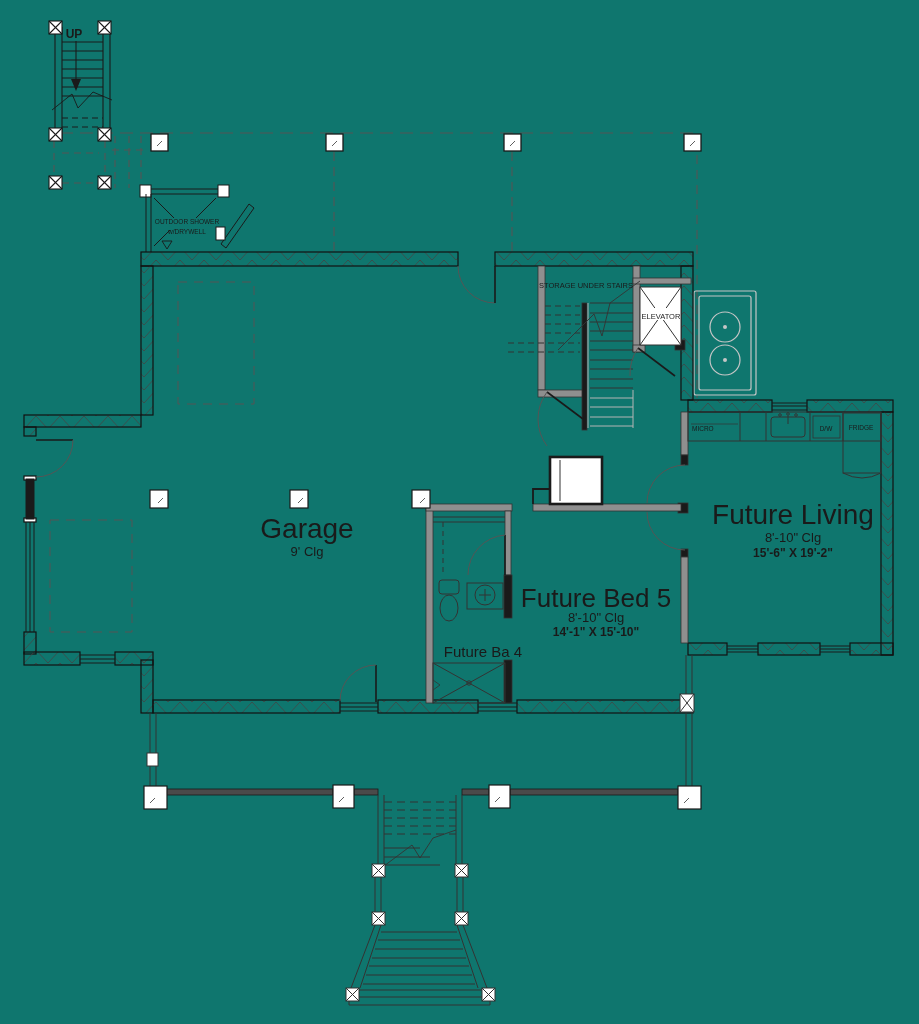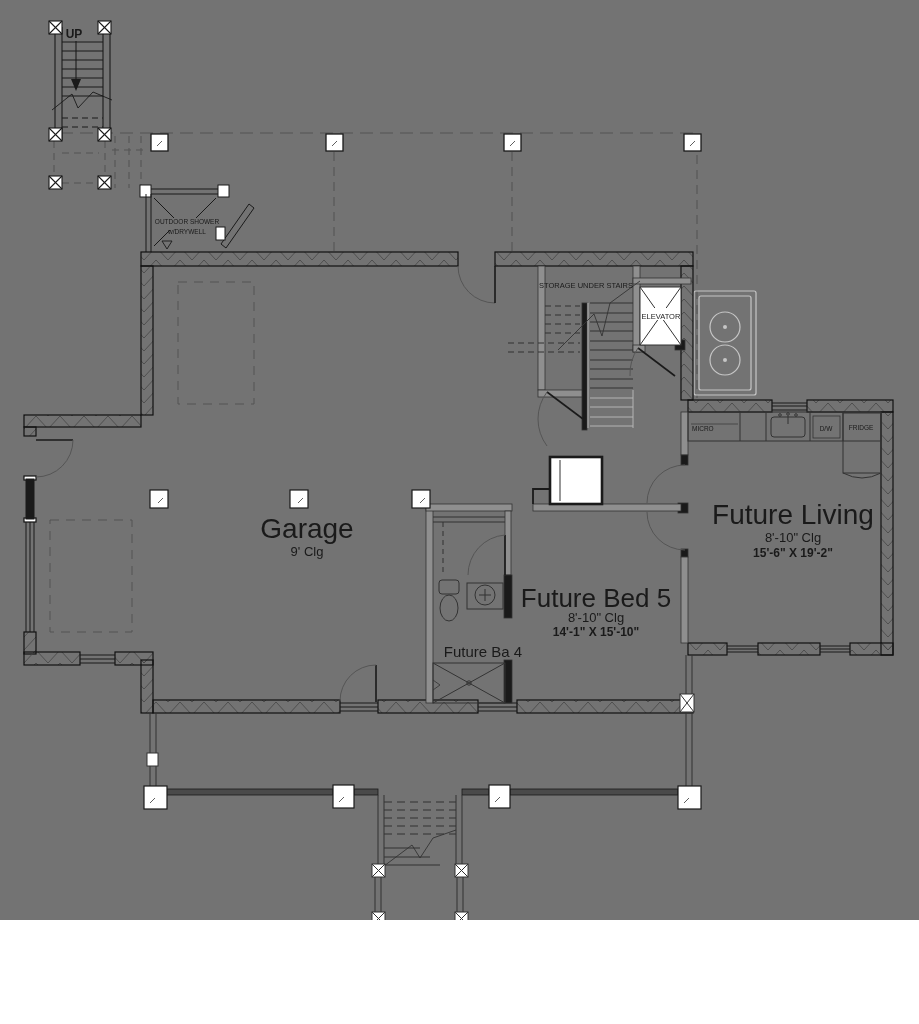--- a/index.html
+++ b/index.html
@@ -1,16 +1,16 @@
 <!DOCTYPE html>
 <html><head>
 <meta charset="utf-8">
 <style>
   html,body{margin:0;padding:0;background:#ffffff;}
-  .sheet{position:relative;width:919px;height:920px;background:#737373;overflow:hidden;
+  .sheet{position:relative;width:919px;height:1024px;background:#0f766e;overflow:hidden;
          font-family:"Liberation Sans", sans-serif;}
   svg text{font-family:"Liberation Sans", sans-serif;fill:#1a1a1a;}
   .room-name{font-size:28px;}
   .room-name.small{font-size:26px;}
   .room-sub{font-size:13px;}
   .room-dim{font-size:12px;font-weight:bold;}
   .bath-name{font-size:15px;}
   .tiny{font-size:7.5px;}
   .micro-lbl{font-size:6.5px;}
   .up-lbl{font-size:12px;font-weight:bold;}

